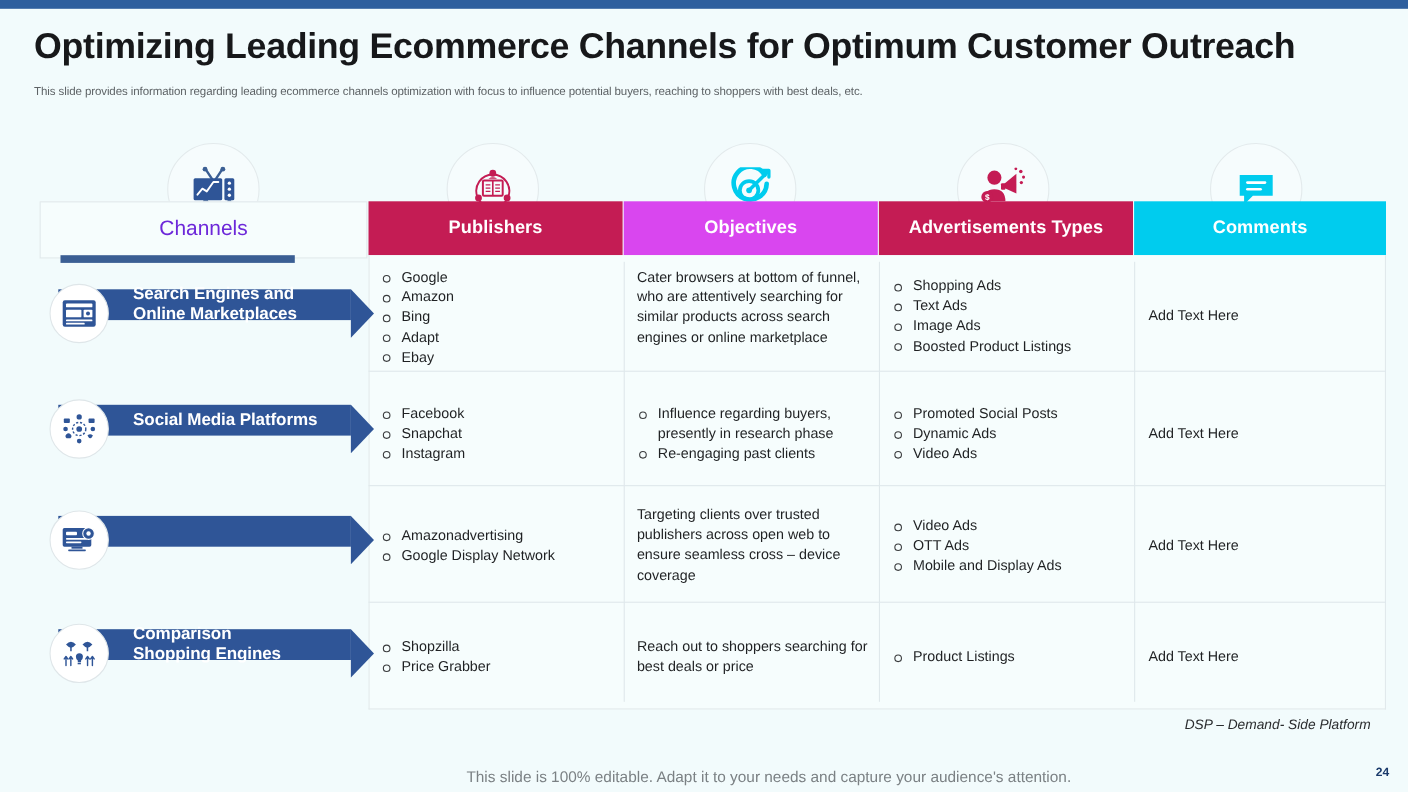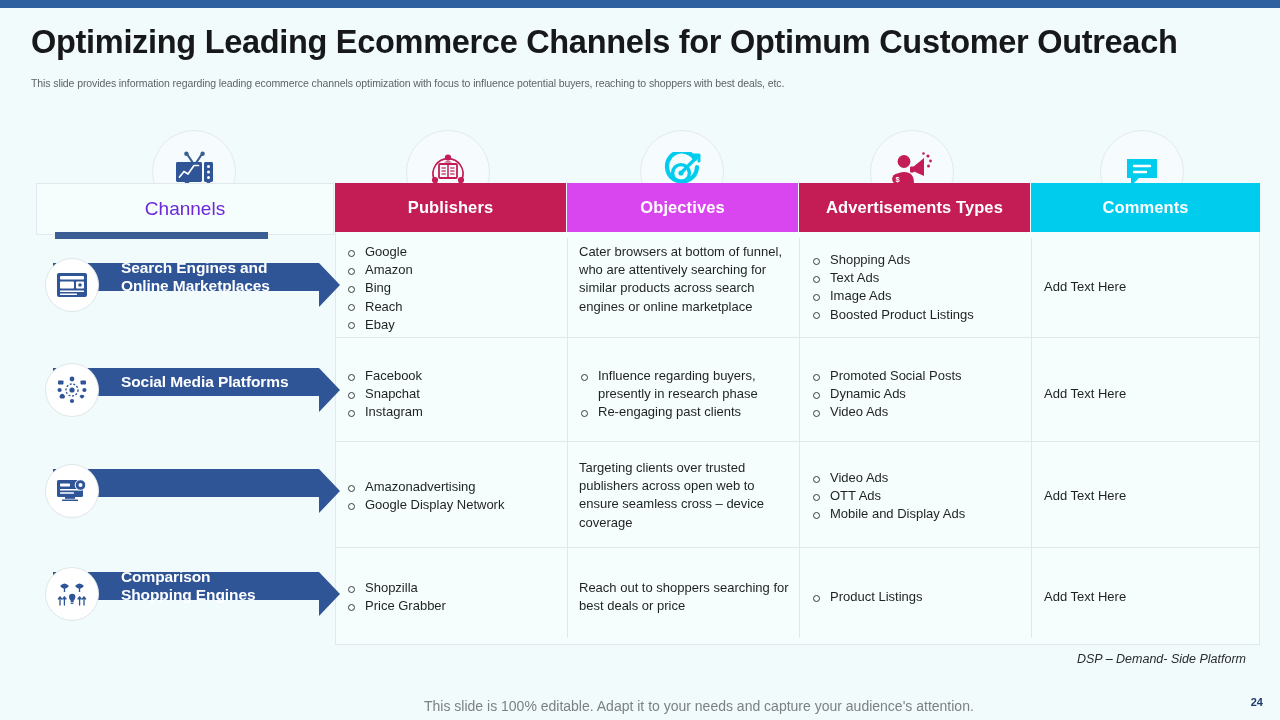--- a/index.html
+++ b/index.html
@@ -282,21 +282,21 @@
 
     <div class="hline" style="left:299px; top:154px; width:925px;"></div>
     <div class="hline" style="left:299px; top:258px; width:925px;"></div>
     <div class="hline" style="left:299px; top:364px; width:925px;"></div>
 
     <div class="cell" style="left:310px; top:60px; width:215px;">
       <ul>
         <li>Google</li>
         <li>Amazon</li>
         <li>Bing</li>
-        <li>Reach</li>
+        <li>Adapt</li>
         <li>Ebay</li>
       </ul>
     </div>
     <div class="cell" style="left:543px; top:60px; width:208px;">
       <p>Cater browsers at bottom of funnel, who are attentively searching for similar products across search engines or online marketplace</p>
     </div>
     <div class="cell" style="left:775px; top:68px; width:214px;">
       <ul>
         <li>Shopping Ads</li>
         <li>Text Ads</li>

